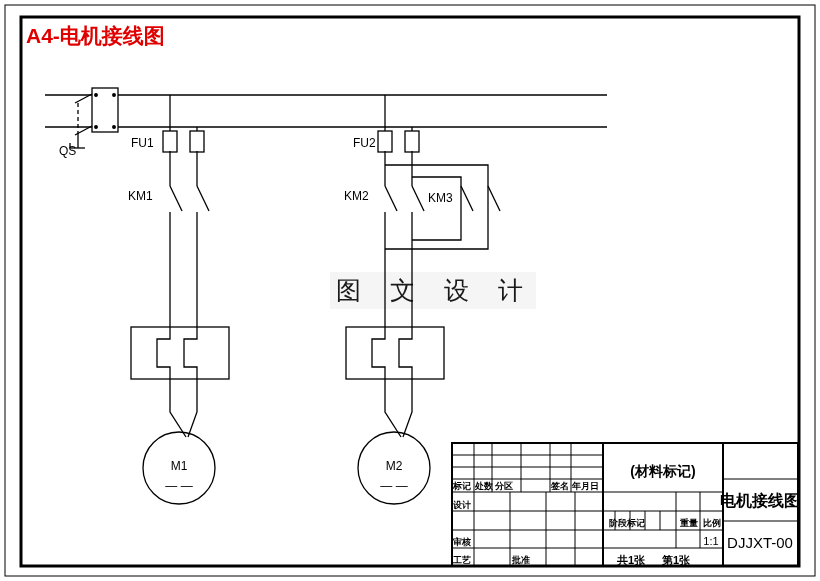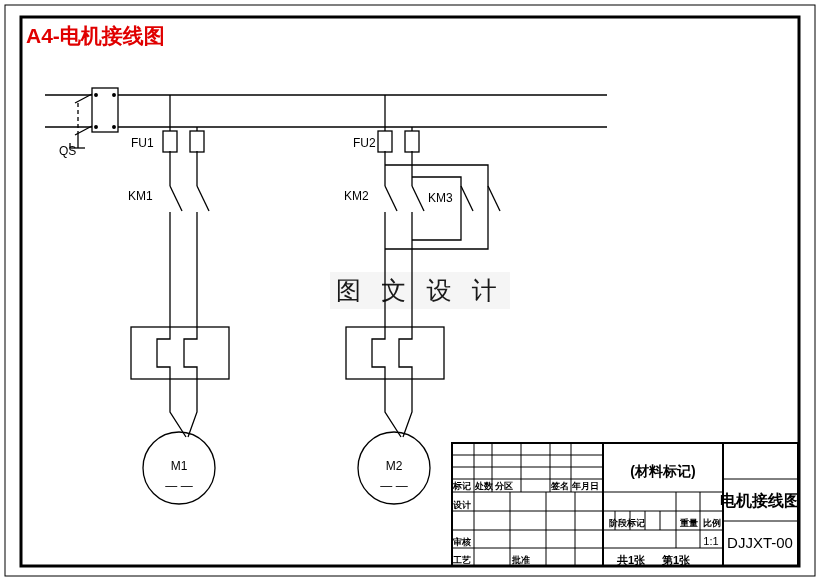--- a/index.html
+++ b/index.html
@@ -28,21 +28,21 @@
     font-family: "Liberation Sans", sans-serif;
     font-weight: bold;
     font-size: 21px;
     letter-spacing: 0px;
     white-space: nowrap;
   }
   .wm {
     position: absolute;
     left: 330px;
     top: 272px;
-    font-family: Liberation Serif, serif;
+    font-family: Liberation Mono, monospace;
     font-size: 25px;
     color: #1a1a1a;
     letter-spacing: 7px;
     white-space: nowrap;
     background: rgba(243,243,243,0.85);
     padding: 2px 6px;
     text-align: center;
   }
   svg text {
     font-family: "Liberation Sans", sans-serif;

